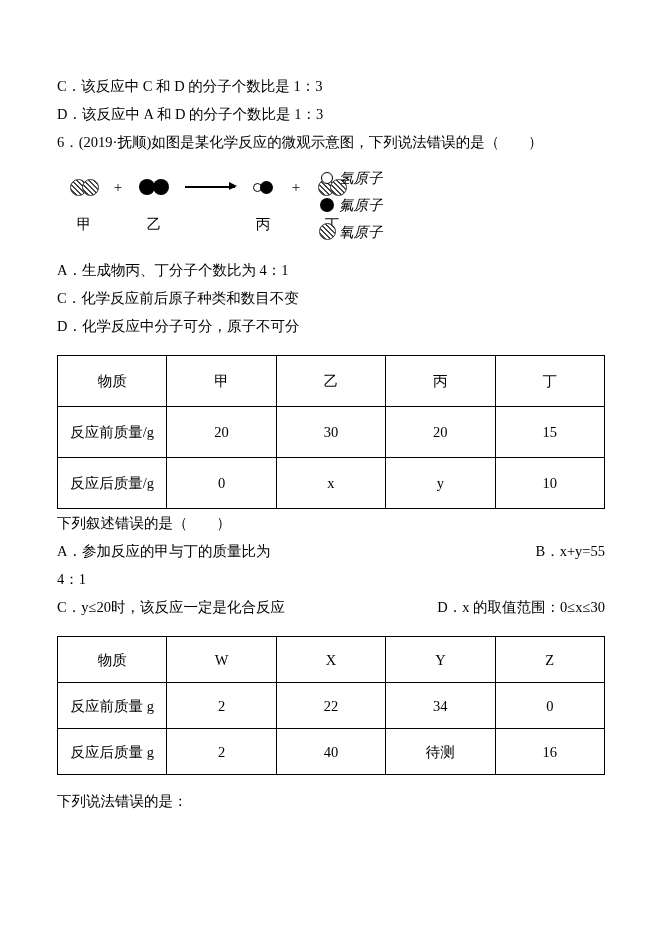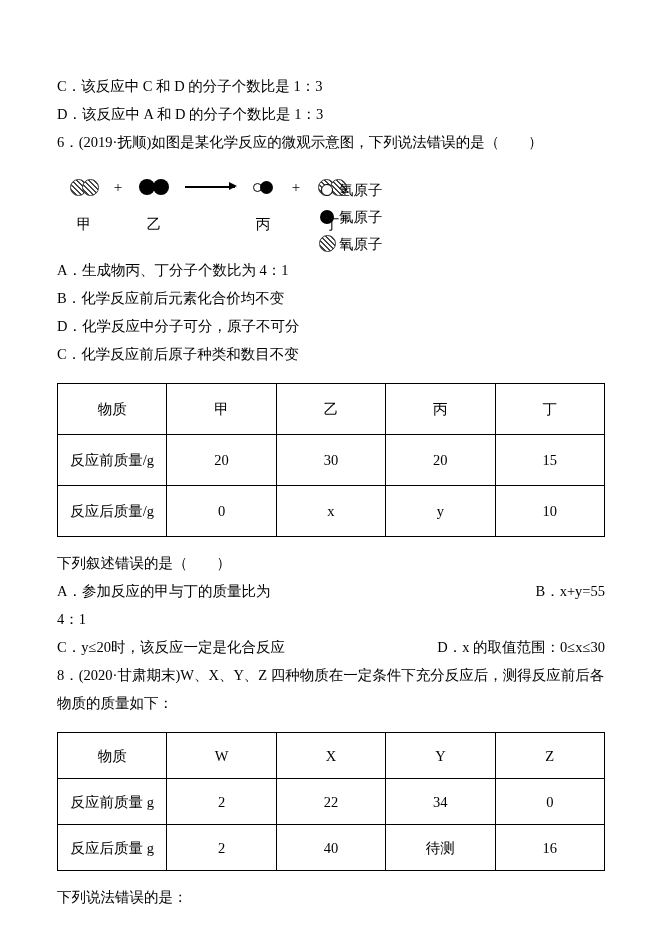--- a/index.html
+++ b/index.html
@@ -34,21 +34,21 @@
     background:repeating-linear-gradient(45deg,#444 0 1px,#fff 1px 3.5px);
   }
   .overlap-l { margin-left:-5px; }
   .touch-l { margin-left:-2px; }
   .rxn-arrow { position:relative; width:50px; height:1.5px; background:#000; margin:0 4px; }
   .rxn-arrow::after {
     content:""; position:absolute; right:-2px; top:-4px;
     border-top:4.5px solid transparent; border-bottom:4.5px solid transparent;
     border-left:8px solid #000;
   }
-  .legend { position:absolute; left:258px; top:12px; }
+  .legend { position:absolute; left:258px; top:0;font-style:italic; }
   .legend-row { display:flex; align-items:center; height:27px; }
   .legend-sym { width:24px; display:flex; justify-content:center; }
   .legend-label { font-size:14.5px; }
 
   
   table.qtable {
     border-collapse:collapse; width:548px; table-layout:fixed;
     margin-top:15px;
   }
   table.qtable td {
@@ -123,23 +123,22 @@
       <div class="legend-row">
         <span class="legend-sym">
             <span class="atom atom-hatch"></span>
           </span>
         <span class="legend-label">氧原子</span>
       </div>
     </div>
   </div>
 
   <p class="line gap-md">A．生成物丙、丁分子个数比为 4：1</p>
-  <p class="line">B．化学反应前后元素化合价均不变</p>
+  <p class="line">C．化学反应前后原子种类和数目不变</p>
   <p class="line">D．化学反应中分子可分，原子不可分</p>
-  <p class="line">C．化学反应前后原子种类和数目不变</p>
 
 
   <table class="qtable t1">
     <tbody>
       <tr>
         <td class="first-col">物质</td>
         <td>甲</td>
         <td>乙</td>
         <td>丙</td>
         <td>丁</td>
@@ -154,32 +153,31 @@
       <tr>
         <td class="first-col">反应后质量/g</td>
         <td>0</td>
         <td>x</td>
         <td>y</td>
         <td>10</td>
       </tr>
     </tbody>
   </table>
 
-  <p class="line" style="margin-top:12px;">下列叙述错误的是（　　）</p>
+  <p class="line" style="margin-top:0;">下列叙述错误的是（　　）</p>
 
   <div class="opt-pair">
     <span class="left">A．参加反应的甲与丁的质量比为 4：1</span>
     <span>B．x+y=55</span>
   </div>
   <div class="opt-pair">
     <span class="left">C．y≤20时，该反应一定是化合反应</span>
     <span>D．x 的取值范围：0≤x≤30</span>
   </div>
 
-  <p class="line">8．(2020·甘肃期末)W、X、Y、Z 四种物质在一定条件下充分反应后，测得反应前后各物质的质量如下：</p>
 
   <table class="qtable t2">
     <tbody>
       <tr>
         <td class="first-col">物质</td>
         <td>W</td>
         <td>X</td>
         <td>Y</td>
         <td>Z</td>
       </tr>

